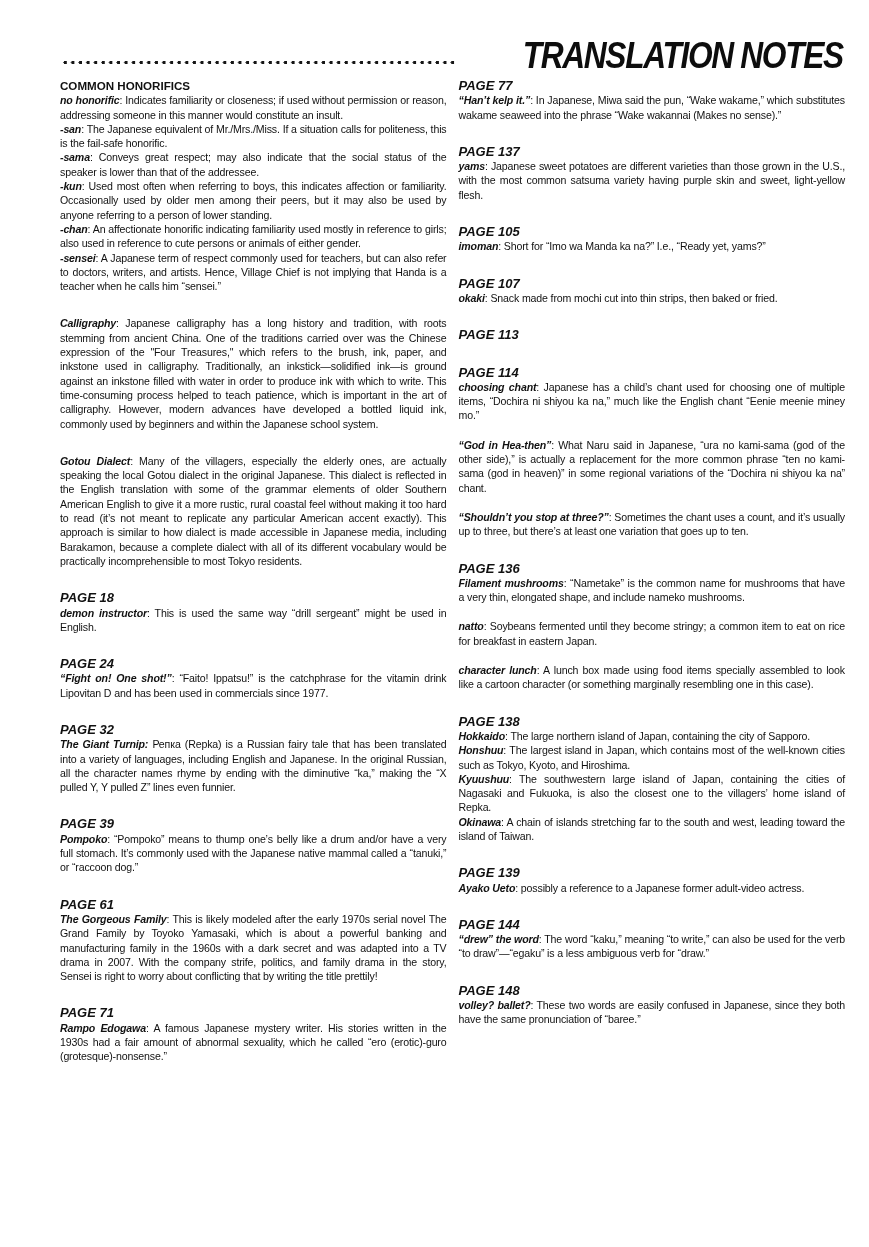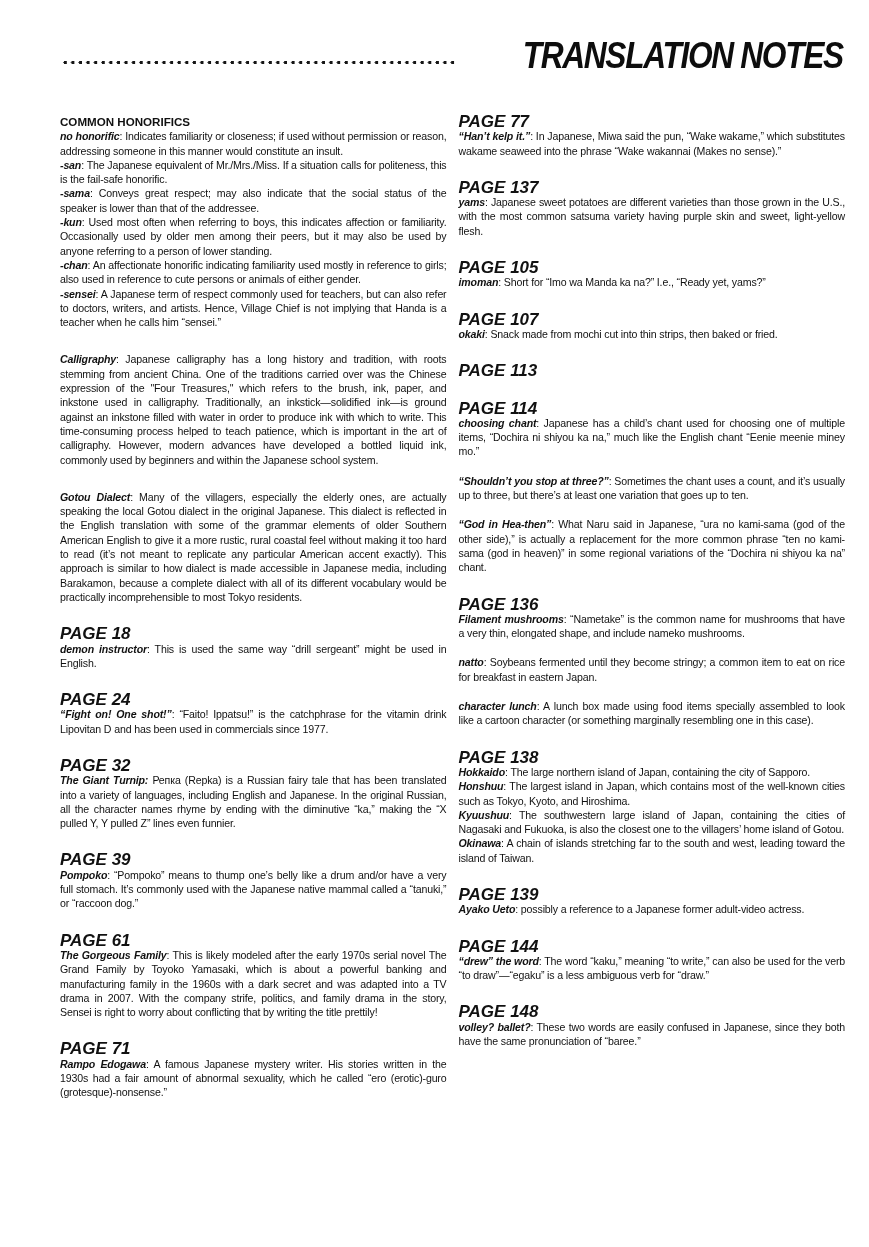--- a/index.html
+++ b/index.html
@@ -46,34 +46,33 @@
     top: 79px; left: 60px; right: 24px;
     display: flex;
     gap: 12px;
   }
   .col {
     width: 50%;
     font-size: 10.6px;
     line-height: 14.3px;
     letter-spacing: -0.15px;
     text-align: justify;
-    margin-top: 36px;
   }
   .section { margin: 0 0 23px 0; }
   .section:last-child { margin-bottom: 0; }
   .section-title {
     font-weight: bold;
     font-size: 11.6px;
     letter-spacing: 0;
     text-align: left;
   }
   .page-heading {
     font-weight: bold;
     font-style: italic;
-    font-size: 17px;
+    font-size: 13px;
     letter-spacing: 0;
     text-align: left;
   }
   .entry { margin: 0; }
   .section.spaced .entry + .entry { margin-top: 15px; }
   .term { font-weight: bold; font-style: italic; }
   .term.italic { font-style: italic; }
 </style>
 </head>
 <body>
@@ -141,34 +140,34 @@
         <div class="section">
           <div class="page-heading">PAGE 107</div>
           <p class="entry"><b class="term italic">okaki</b><span>: Snack made from mochi cut into thin strips, then baked or fried.</span></p>
         </div>
         <div class="section">
           <div class="page-heading">PAGE 113</div>
         </div>
         <div class="section spaced">
           <div class="page-heading">PAGE 114</div>
           <p class="entry"><b class="term">choosing chant</b><span>: Japanese has a child’s chant used for choosing one of multiple items, “Dochira ni shiyou ka na,” much like the English chant “Eenie meenie miney mo.”</span></p>
+          <p class="entry"><b class="term">“God in Hea-then”</b><span>: What Naru said in Japanese, “ura no kami-sama (god of the other side),” is actually a replacement for the more common phrase “ten no kami-sama (god in heaven)” in some regional variations of the “Dochira ni shiyou ka na” chant.</span></p>
           <p class="entry"><b class="term">“Shouldn’t you stop at three?”</b><span>: Sometimes the chant uses a count, and it’s usually up to three, but there’s at least one variation that goes up to ten.</span></p>
-          <p class="entry"><b class="term">“God in Hea-then”</b><span>: What Naru said in Japanese, “ura no kami-sama (god of the other side),” is actually a replacement for the more common phrase “ten no kami-sama (god in heaven)” in some regional variations of the “Dochira ni shiyou ka na” chant.</span></p>
         </div>
         <div class="section spaced">
           <div class="page-heading">PAGE 136</div>
           <p class="entry"><b class="term">Filament mushrooms</b><span>: “Nametake” is the common name for mushrooms that have a very thin, elongated shape, and include nameko mushrooms.</span></p>
           <p class="entry"><b class="term italic">natto</b><span>: Soybeans fermented until they become stringy; a common item to eat on rice for breakfast in eastern Japan.</span></p>
           <p class="entry"><b class="term">character lunch</b><span>: A lunch box made using food items specially assembled to look like a cartoon character (or something marginally resembling one in this case).</span></p>
         </div>
         <div class="section">
           <div class="page-heading">PAGE 138</div>
           <p class="entry"><b class="term">Hokkaido</b><span>: The large northern island of Japan, containing the city of Sapporo.</span></p>
           <p class="entry"><b class="term">Honshuu</b><span>: The largest island in Japan, which contains most of the well-known cities such as Tokyo, Kyoto, and Hiroshima.</span></p>
-          <p class="entry"><b class="term">Kyuushuu</b><span>: The southwestern large island of Japan, containing the cities of Nagasaki and Fukuoka, is also the closest one to the villagers’ home island of Gotou.</span></p>
+          <p class="entry"><b class="term">Kyuushuu</b><span>: The southwestern large island of Japan, containing the cities of Nagasaki and Fukuoka, is also the closest one to the villagers’ home island of Repka.</span></p>
           <p class="entry"><b class="term">Okinawa</b><span>: A chain of islands stretching far to the south and west, leading toward the island of Taiwan.</span></p>
         </div>
         <div class="section">
           <div class="page-heading">PAGE 139</div>
           <p class="entry"><b class="term">Ayako Ueto</b><span>: possibly a reference to a Japanese former adult-video actress.</span></p>
         </div>
         <div class="section">
           <div class="page-heading">PAGE 144</div>
           <p class="entry"><b class="term">“drew” the word</b><span>: The word “kaku,” meaning “to write,” can also be used for the verb “to draw”—“egaku” is a less ambiguous verb for “draw.”</span></p>
         </div>

